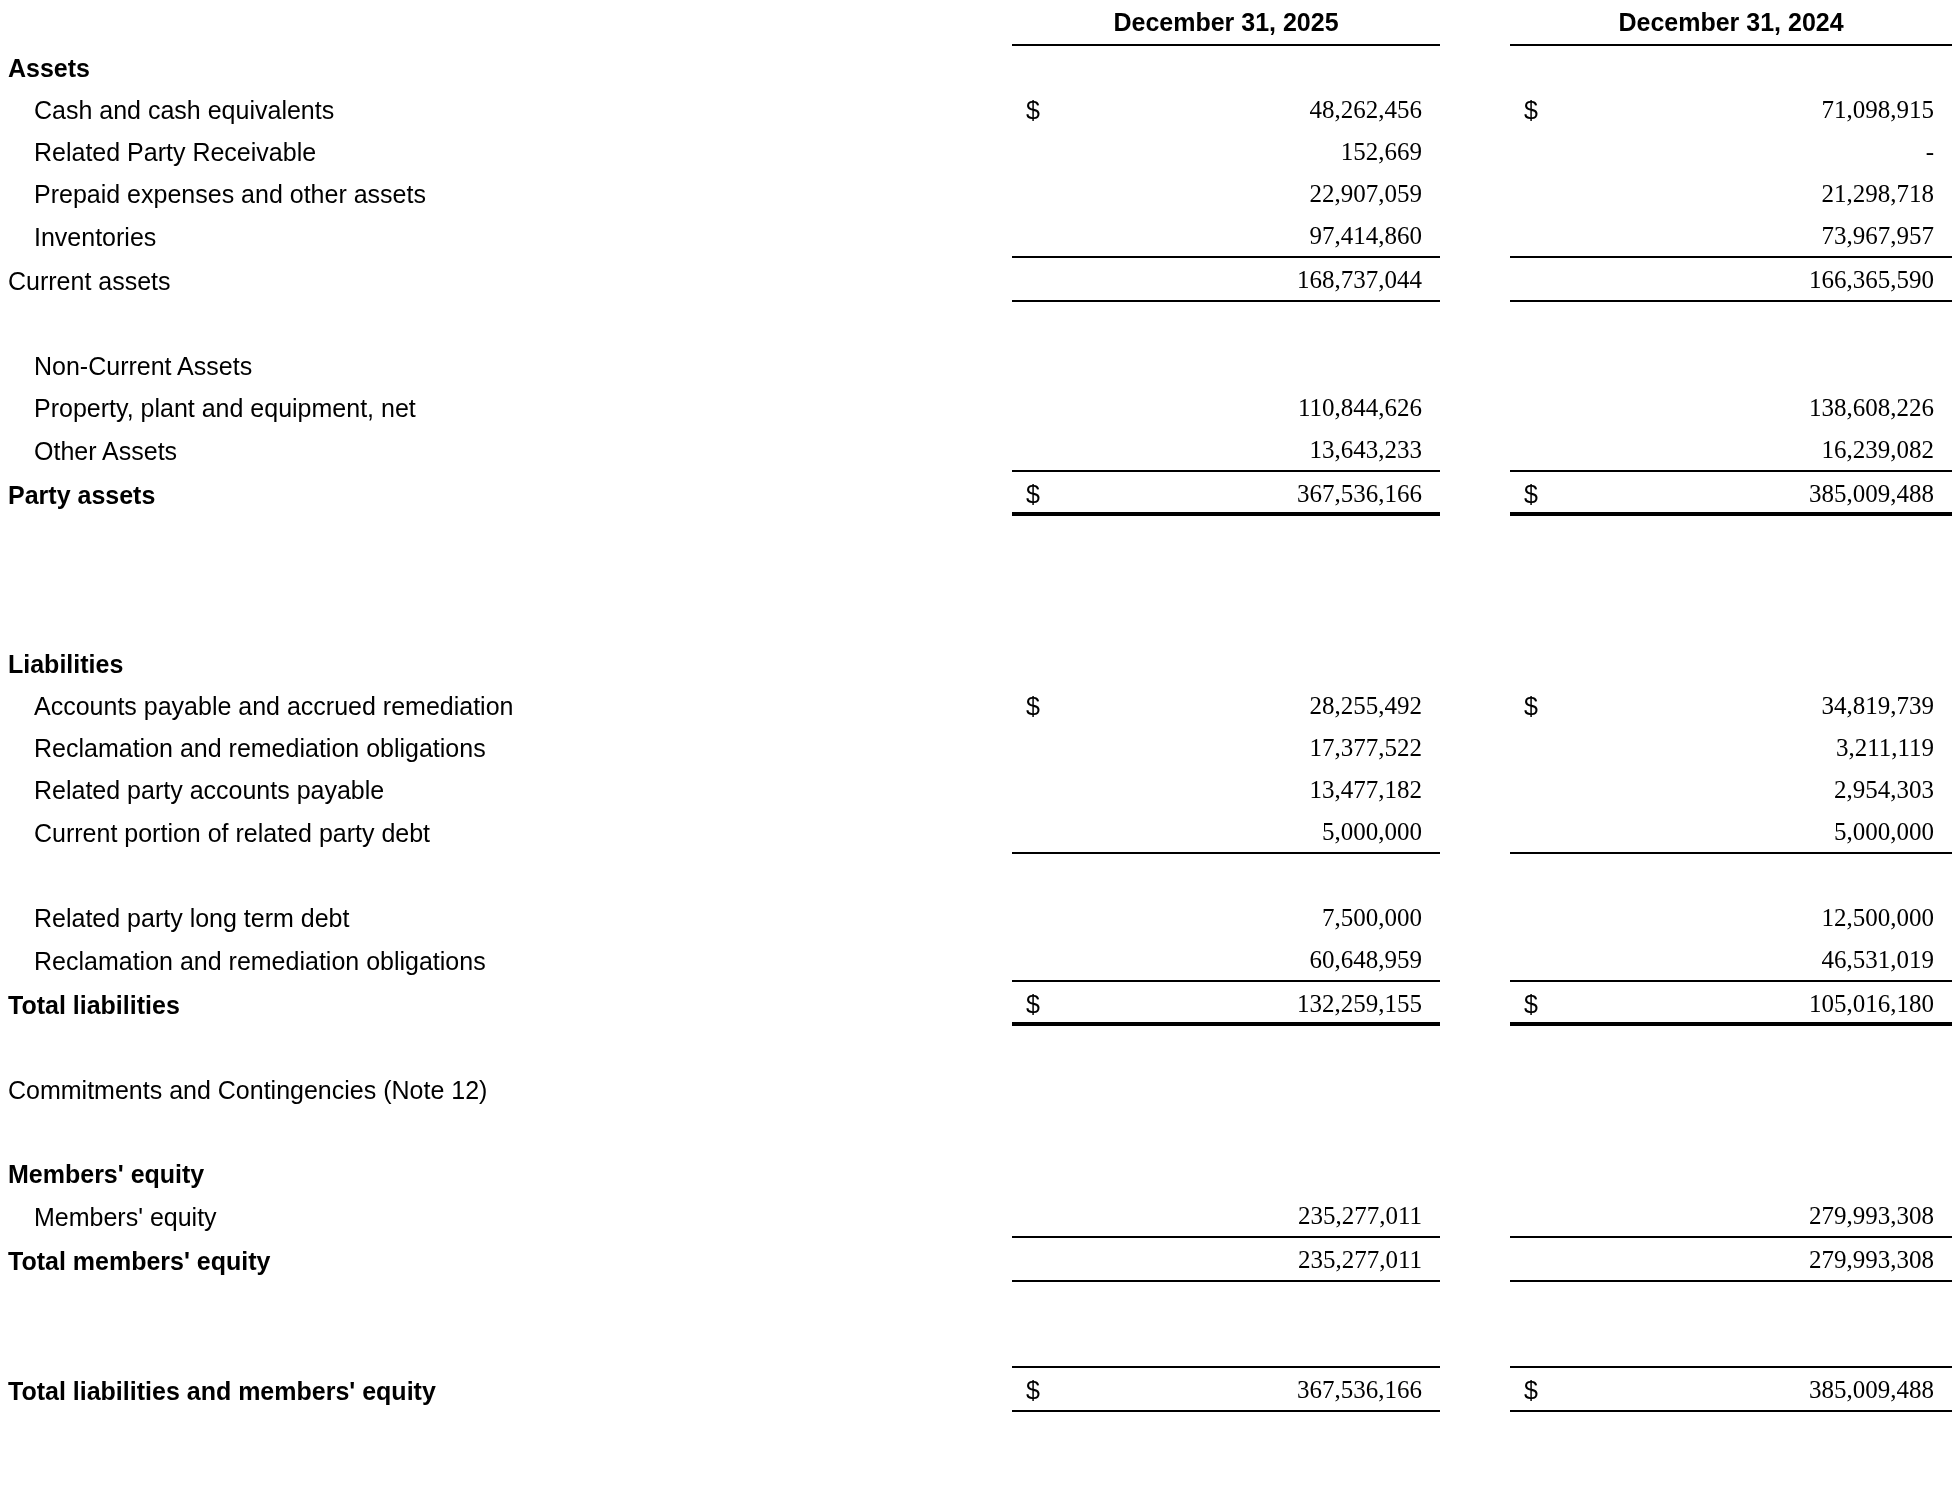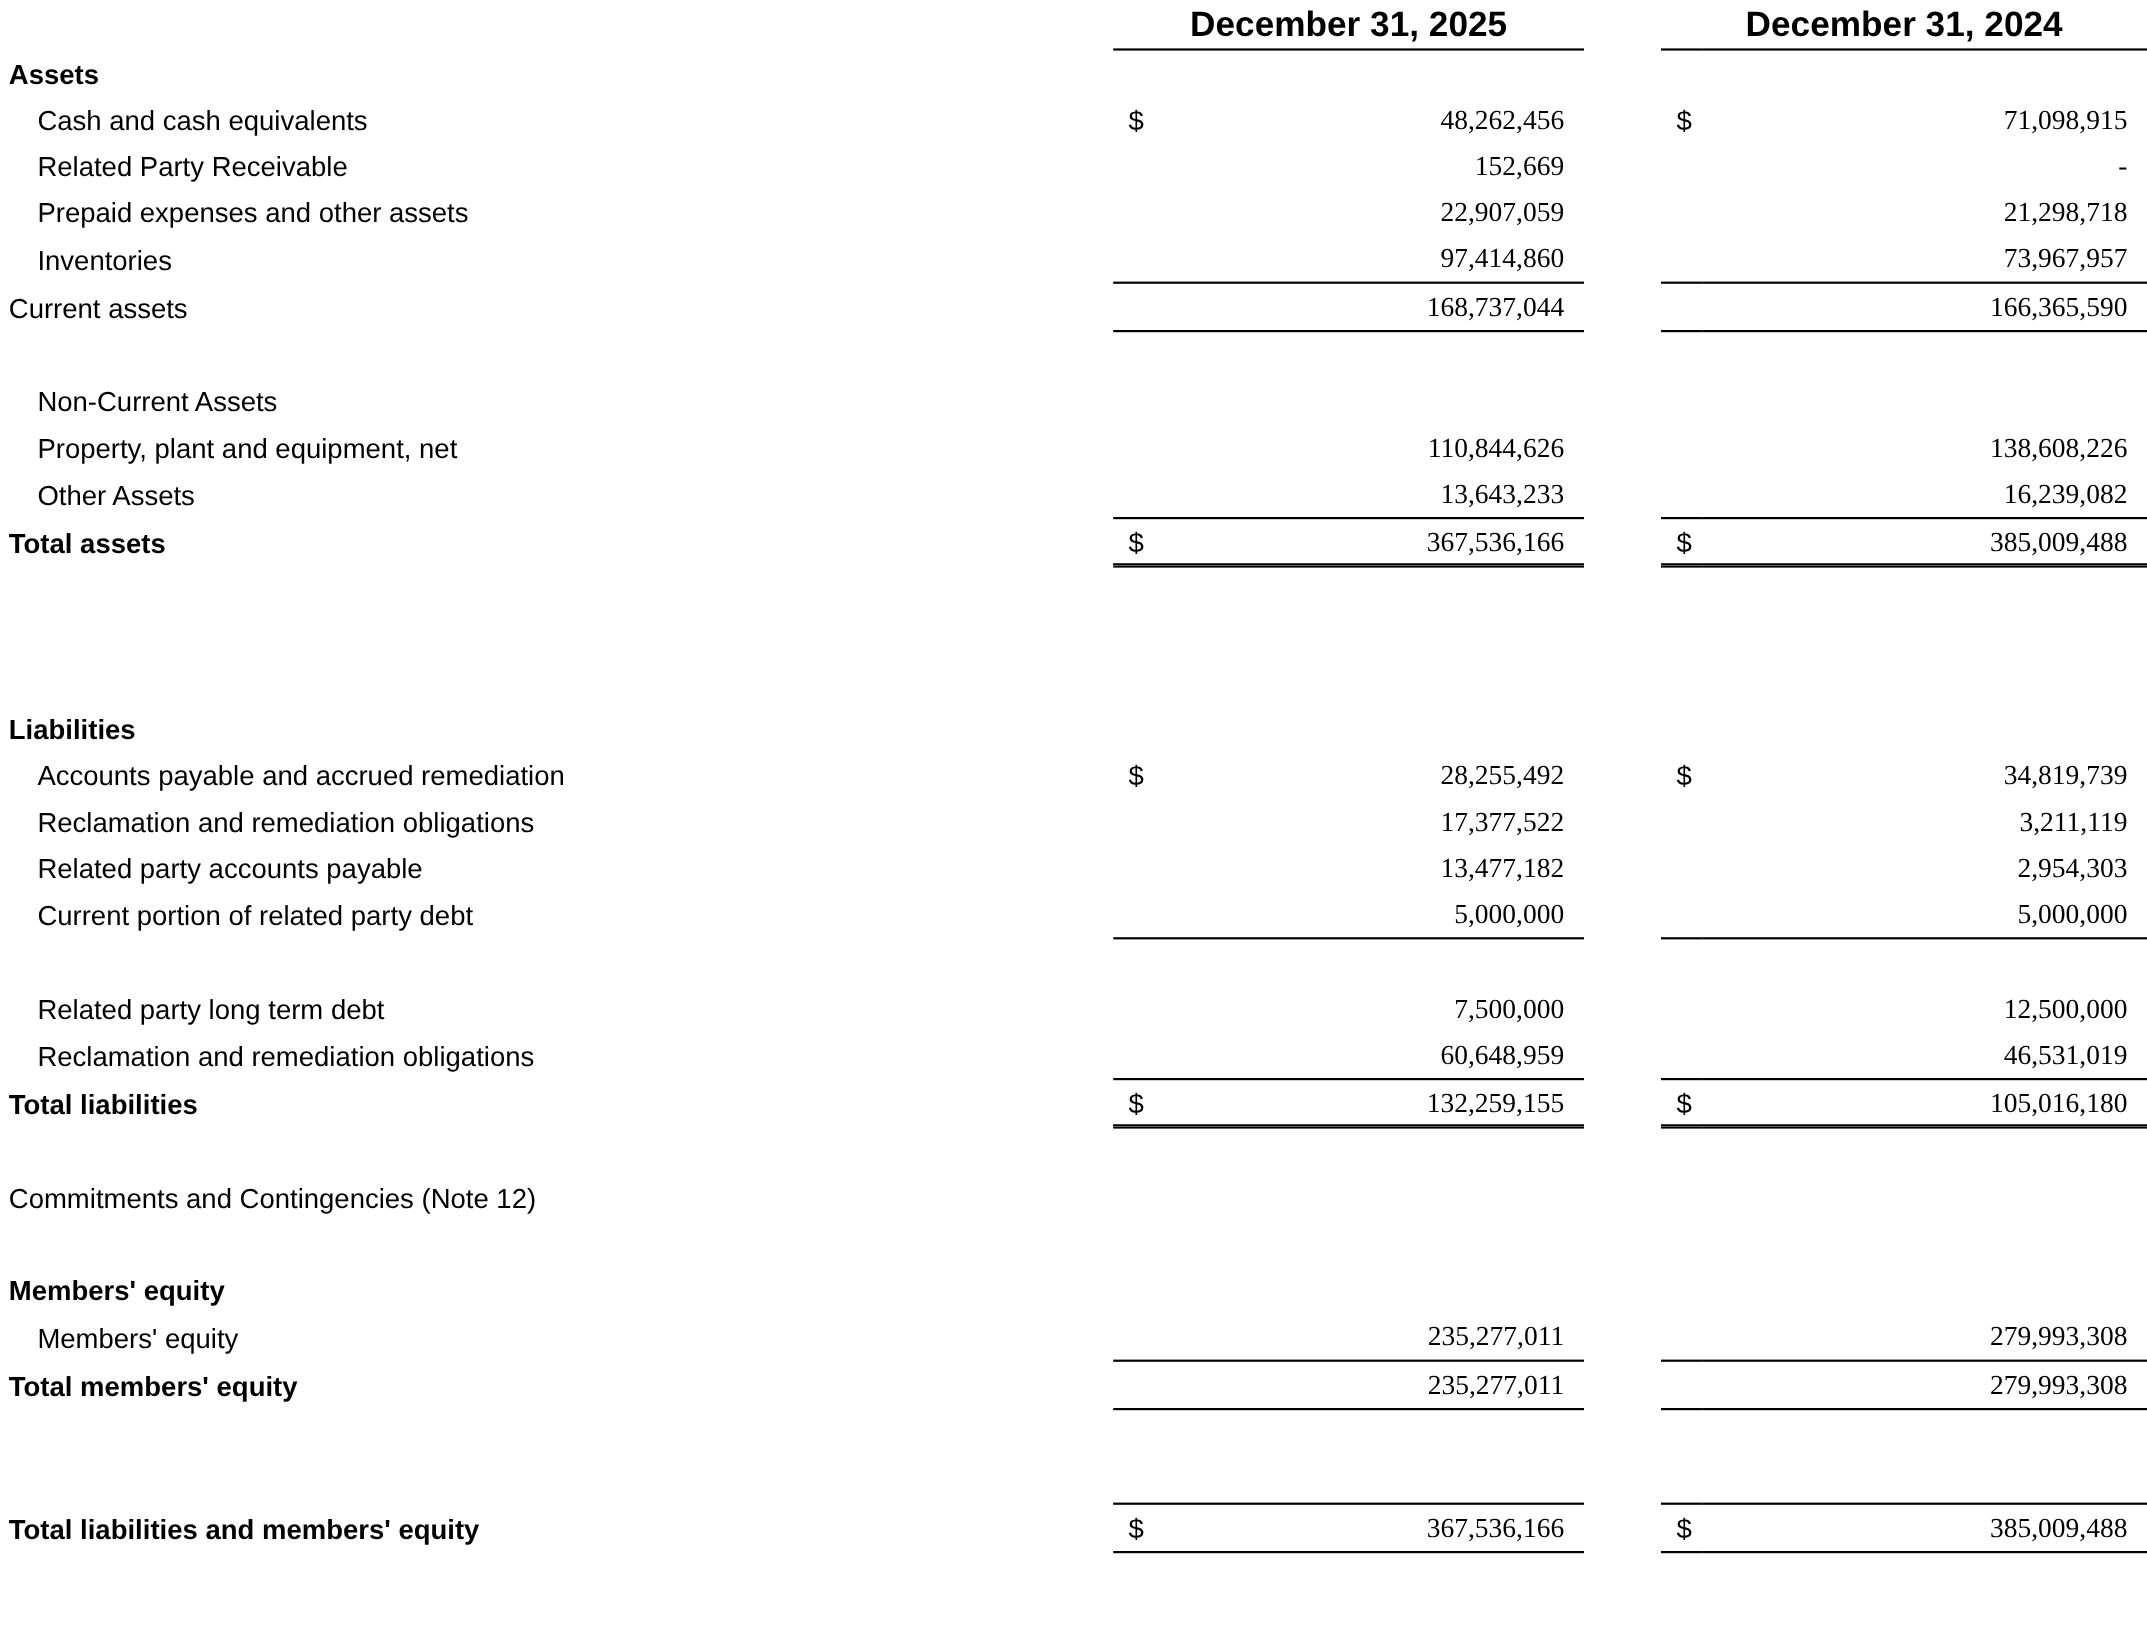--- a/index.html
+++ b/index.html
@@ -52,21 +52,21 @@
   }
   td.val {
     text-align: right;
     padding-right: 18px;
     font-family: Liberation Serif, serif;
   }
   .bold { font-weight: bold; margin-left: 11px; }
   .hdr {
     text-align: center;
     font-weight: bold;
-    font-size: 32px;
+    font-size: 25px;
     padding-bottom: 2px;
   }
   .bb { border-bottom: 2px solid #000; }
   .dbl-bottom {
     border-bottom: 2px solid #000;
     box-shadow: inset 0 -6px 0 -4px #000;
   }
   .spacer td { height: 42px; }
 </style>
 </head>
@@ -176,21 +176,21 @@
   <tr>
     <td class="label indent1">Other Assets</td>
     <td class="bb"></td>
     <td class="val bb">13,643,233</td>
     <td></td>
     <td class="bb"></td>
     <td class="val bb">16,239,082</td>
   </tr>
 
   <tr>
-    <td class="label bold">Total assets</td>
+    <td class="label bold">Party assets</td>
     <td class="cur dbl-bottom">$</td>
     <td class="val dbl-bottom">367,536,166</td>
     <td></td>
     <td class="cur dbl-bottom">$</td>
     <td class="val dbl-bottom">385,009,488</td>
   </tr>
 
   <tr class="spacer">
           <td></td>
           <td></td>

